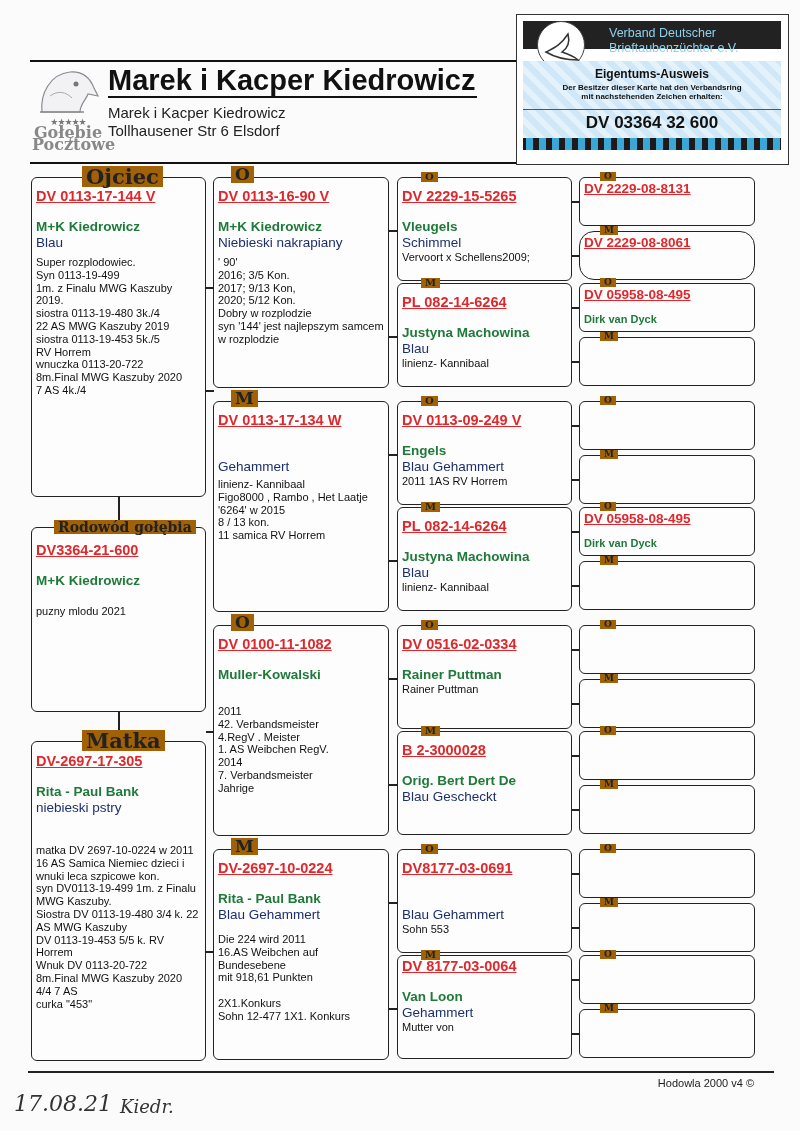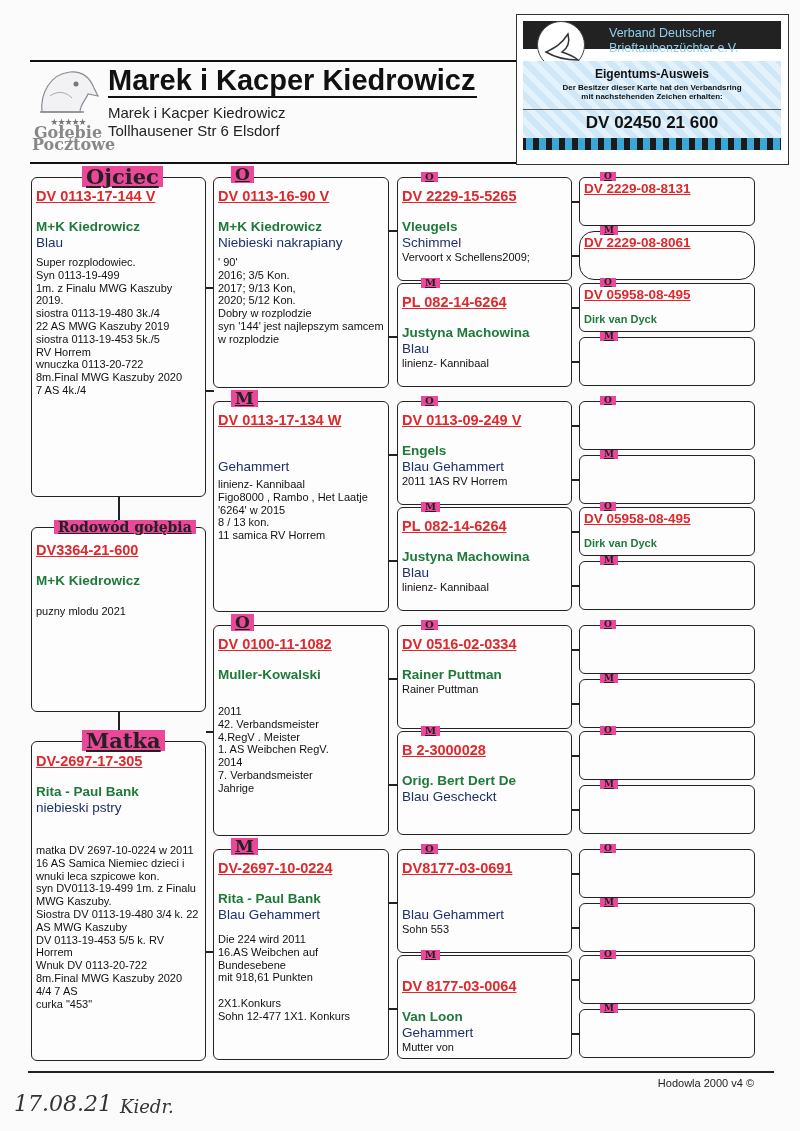--- a/index.html
+++ b/index.html
@@ -31,21 +31,21 @@
   .vdb .band { position:absolute; left:6px; top:123px; width:258px; height:12px; background:repeating-linear-gradient(90deg,#1b1b1b 0 3px,#3aa7d6 3px 10px,#1b1b1b 10px 13px); }
 
   
   .box { position:absolute; border:1.5px solid #222; border-radius:6px; background:#fdfdfd; box-sizing:border-box; padding:3px 4px 2px 4px; overflow:hidden; }
   .box .ring { color:#e0282c; font-weight:bold; text-decoration:underline; font-size:14.5px; line-height:17px; }
   .box .breeder { color:#1f7a3a; font-weight:bold; font-size:13.5px; line-height:16px; }
   .box .color { color:#1d2f6b; font-size:13.5px; line-height:16px; }
   .box .notes { font-size:11px; line-height:12.8px; color:#111; white-space:pre-line; }
   .sm .ring { font-size:13.5px; line-height:16px; }
   .sm .breeder { font-size:11px; }
-  .lbl { position:absolute; background:#ec4899; font-family:"DejaVu Serif", serif; font-weight:bold; color:#222; padding:0 4px; line-height:1;text-decoration:underline; }
+  .lbl { position:absolute; background:#a16207; font-family:"DejaVu Serif", serif; font-weight:bold; color:#222; padding:0 4px; line-height:1; }
   .lbl.big { font-size:21px; }
   .lbl.mid { font-size:14px; }
   .lbl.small { font-size:10px; }
   .conn { position:absolute; background:#222; }
 
   .footer-line { position:absolute; left:28px; top:1071px; width:746px; height:2px; background:#222; }
   .footer { position:absolute; right:46px; top:1077px; font-size:11px; color:#222; }
   .hand { position:absolute; left:14px; top:1091px; font-family:"DejaVu Serif", serif; font-style:italic; font-size:22px; color:#333; }
 </style>
 </head>
@@ -81,21 +81,21 @@
       <div>Verband Deutscher</div>
       <div>Brieftaubenzüchter e.V.</div>
     </div>
   </div>
   <div class="mid">
     <div class="eig">Eigentums-Ausweis</div>
     <div class="desc">
       <div>Der Besitzer dieser Karte hat den Verbandsring</div>
       <div>mit nachstehenden Zeichen erhalten:</div>
     </div>
-    <div class="ring">DV 02450 21 600</div>
+    <div class="ring">DV 03364 32 600</div>
   </div>
   <div class="band"></div>
 </div>
 
 <div class="conn" style="left:118px; top:496px; width:2px; height:30px;"></div>
 <div class="conn" style="left:118px; top:710px; width:2px; height:30px;"></div>
 
 <div class="box" style="left:31px; top:177px; width:175px; height:320px; padding-top:10px;">
   <div class="ring">DV 0113-17-144 V</div>
   <div style="height:14px;"></div>
@@ -260,21 +260,21 @@
     </div>
     <div class="lbl small" style="left: 421px; top: 726px;">M</div>
     <div class="box" style="left: 397px; top: 849px; width: 175px; height: 104px; padding-top: 10px;">
       <div class="ring">DV8177-03-0691</div>
        <div style="height:14px;"></div>
        <div class="breeder" style="min-height:16px;"></div>
        <div class="color">Blau Gehammert</div>
        <div class="notes">Sohn 553</div>
     </div>
     <div class="lbl small" style="left: 421px; top: 844px;">O</div>
-    <div class="box" style="left: 397px; top: 955px; width: 175px; height: 104px; padding-top: 22px;">
+    <div class="box" style="left: 397px; top: 955px; width: 175px; height: 104px; padding-top: 2px;">
       <div class="ring">DV 8177-03-0064</div>
        <div style="height:14px;"></div>
        <div class="breeder" style="min-height:16px;">Van Loon</div>
        <div class="color">Gehammert</div>
        <div class="notes">Mutter von</div>
     </div>
     <div class="lbl small" style="left: 421px; top: 950px;">M</div>
   </div>
 
 <div id="col4">

